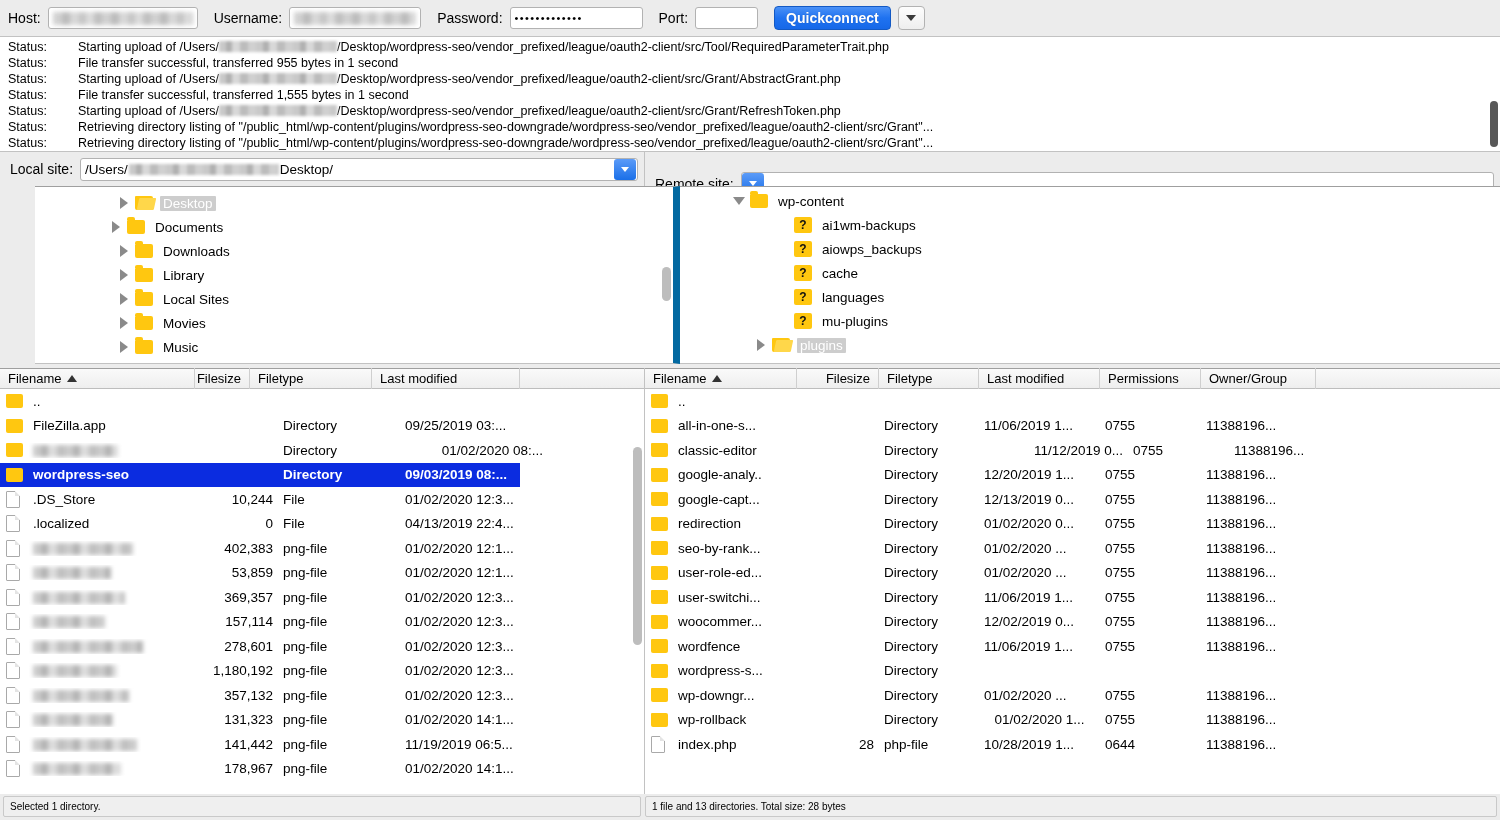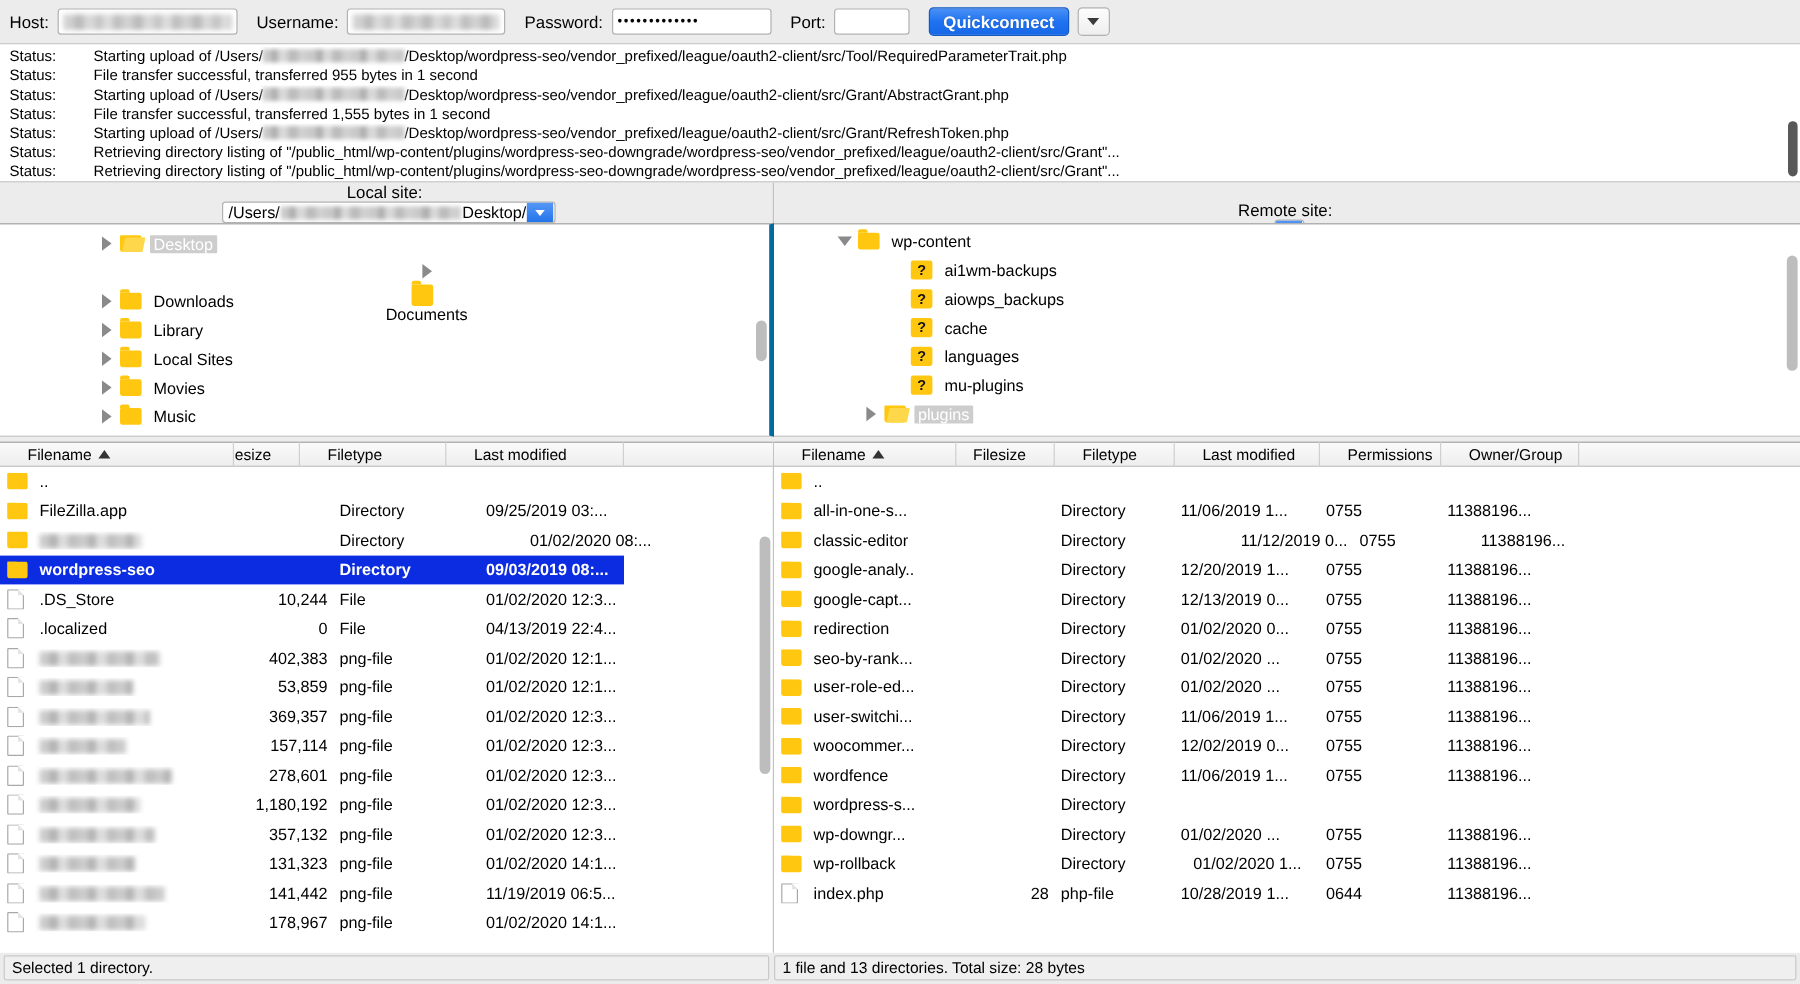--- a/index.html
+++ b/index.html
@@ -88,21 +88,21 @@
   }
 
   
   .pathbar {
     flex: 0 0 34px; height: 34px;
     display: flex; align-items: center;
     background: #ececec;
   }
   .pane-path {
     display: flex; align-items: center;
-    height: 34px; padding: 0 6px 0 10px; flex-direction: column;
+    height: 34px; padding: 0 6px 0 10px;
   }
   .pp-left { width: 645px; flex: 0 0 645px; border-right: 1px solid #c2c2c2;}
   .pp-right { width: 855px; flex: 0 0 855px; margin-top: 29px; }
   .pp-label { font-size: 14px; margin-right: 7px; white-space: nowrap; }
   .pp-combo {
     flex: 1 1 auto; height: 23px;
     background: #fff; border: 1px solid #b2b2b2; border-radius: 3px;
     display: flex; align-items: center; overflow: hidden;
   }
   .pp-text { flex: 1 1 auto; padding-left: 4px; font-size: 13.5px; white-space: nowrap; overflow: hidden; display:flex; align-items:center;}
@@ -116,21 +116,21 @@
   .pp-arrow .caret-dn { border-top-color: #fff; border-left-width:4px;border-right-width:4px;border-top-width:5px;}
 
   
   .trees { flex: 0 0 178px; height: 178px; display: flex; background:#ececec;}
   .tree-pane {
     background: #fff;
     border-top: 1px solid #9f9f9f;
     border-bottom: 1px solid #c2c2c2;
     position: relative; overflow: hidden;
   }
-  .tp-left { width: 645px; flex: 0 0 645px; border-right: 4px solid #0369a1; }
+  .tp-left { width: 645px; flex: 0 0 645px; border-right: 7px solid #0369a1; margin-left: 35px; }
   .tp-right { width: 855px; flex: 0 0 855px; }
   .tnode { display: flex; align-items: center; height: 24px; white-space: nowrap; font-size: 13.5px; }
   .tw { width: 22px; flex: 0 0 22px; display:flex;align-items:center;justify-content:center; }
   .tri-r { width:0;height:0;border-top:6px solid transparent;border-bottom:6px solid transparent;border-left:8px solid #8a8a8a;}
   .tri-d { width:0;height:0;border-left:6px solid transparent;border-right:6px solid transparent;border-top:8px solid #8a8a8a;}
   .ficon { width: 18px; height: 14px; flex: 0 0 18px; margin-right: 7px; position: relative; }
   .ficon.closed { background: #ffc710; border-radius: 1px 2px 2px 2px; }
   .ficon.closed::before { content:""; position:absolute; left:0; top:-3px; width:8px; height:3px; background:#ffc710; border-radius:2px 2px 0 0;}
   .ficon.open { background: #ffc710; border-radius: 1px 2px 2px 2px;}
   .ficon.open::after { content:""; position:absolute; left:3px; top:2px; width:17px; height:12px; background:#ffd74a; transform: skewX(-12deg); border-radius:1px;}
@@ -156,21 +156,21 @@
   .lp-right { width: 855px; flex: 0 0 855px; }
   .lhead {
     flex: 0 0 21px; height: 21px;
     display: flex; align-items: center;
     background: linear-gradient(180deg,#fafafa,#eeeeee);
     border-top: 1px solid #9f9f9f;
     border-bottom: 1px solid #bdbdbd;
     font-size: 13px;
     position: relative;
   }
-  .hcell { height: 21px; line-height: 21px; border-right: 1px solid #cfcfcf; padding: 0 23px; white-space: nowrap; overflow: hidden; display:flex; align-items:center;}
+  .hcell { height: 21px; line-height: 21px; border-right: 1px solid #cfcfcf; padding: 0 8px; white-space: nowrap; overflow: hidden; display:flex; align-items:center;}
   .hcell.num { justify-content: flex-end; }
   .sortarrow { margin-left: 6px; display:inline-block; width:0;height:0;border-left:5px solid transparent;border-right:5px solid transparent;border-bottom:7px solid #333;}
   .lbody { flex: 1 1 auto; overflow: hidden; position: relative; }
   .frow { display: flex; align-items: center; height: 24.5px; font-size: 13.5px; white-space: nowrap; }
   .frow.sel { background: #0b2ce0; color: #fff; font-weight: 700; }
   .frow.sel .c-name, .frow.sel .c-size, .frow.sel .c-type, .frow.sel .c-date { color:#fff; }
   .cell { padding: 0 5px; overflow: hidden; white-space: nowrap; }
   .c-icon { width: 28px; flex: 0 0 28px; display:flex; align-items:center; padding-left:6px;}
   .doc-ico { width: 14px; height: 17px; background:#fff; border:1px solid #a9a9a9; border-radius:1px; position:relative;}
   .doc-ico::after{content:"";position:absolute;right:-1px;top:-1px;border-width:0 5px 5px 0;border-style:solid;border-color:#e4e4e4 #fff;}
@@ -180,21 +180,21 @@
     display:inline-block; height: 12px; vertical-align:-2px;
     background: repeating-linear-gradient(90deg,#cbcbcb 0 8px,#b4b4b4 8px 15px,#dcdcdc 15px 24px,#c0c0c0 24px 32px);
     filter: blur(2px);
   }
   .list-sb { position: absolute; right: 2px; width: 9px; border-radius: 5px; background: #bdbdbd; }
 
   
   .statusbars { flex: 0 0 26px; height: 26px; display: flex; background:#ececec; padding: 2px 3px 3px 3px; gap: 4px;}
   .sbar {
     background: #efefef; border: 1px solid #c9c9c9; border-radius: 2px;
-    height: 21px; line-height: 19px; font-size: 13px; padding: 0 6px;
+    height: 21px; line-height: 19px; font-size: 10px; padding: 0 6px;
     display: flex; align-items: center;
   }
   .sb-left { width: 638px; flex: 0 0 638px; }
   .sb-right { flex: 1 1 auto; }
 </style>
 </head>
 <body>
 
 <div class="app">
 
@@ -282,21 +282,21 @@
   <div class="trees">
     <div class="tree-pane tp-left">
       <div style="padding-top:4px">
           <div class="tnode" style="padding-left: 78px;">
             <span class="tw">
               <span class="tri-r"></span>
             </span>
             <span class="ficon open"></span>
             <span class="tlabel sel">Desktop</span>
           </div>
-          <div class="tnode" style="padding-left: 70px; flex-direction: column;">
+          <div class="tnode" style="padding-left: 70px;">
             <span class="tw">
               <span class="tri-r"></span>
             </span>
             <span class="ficon closed"></span>
             <span class="tlabel">Documents</span>
           </div>
           <div class="tnode" style="padding-left: 78px;">
             <span class="tw">
               <span class="tri-r"></span>
             </span>

